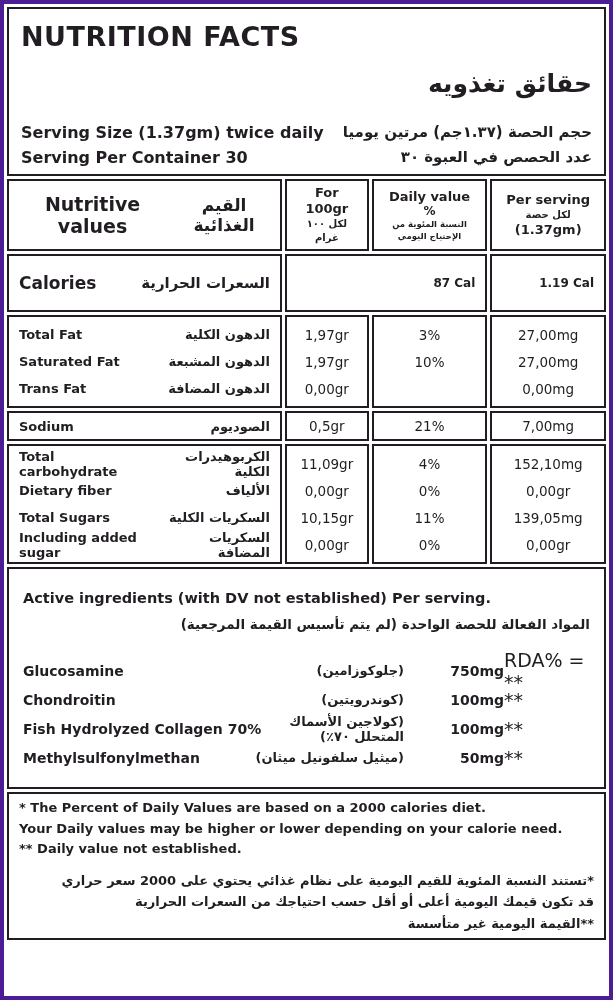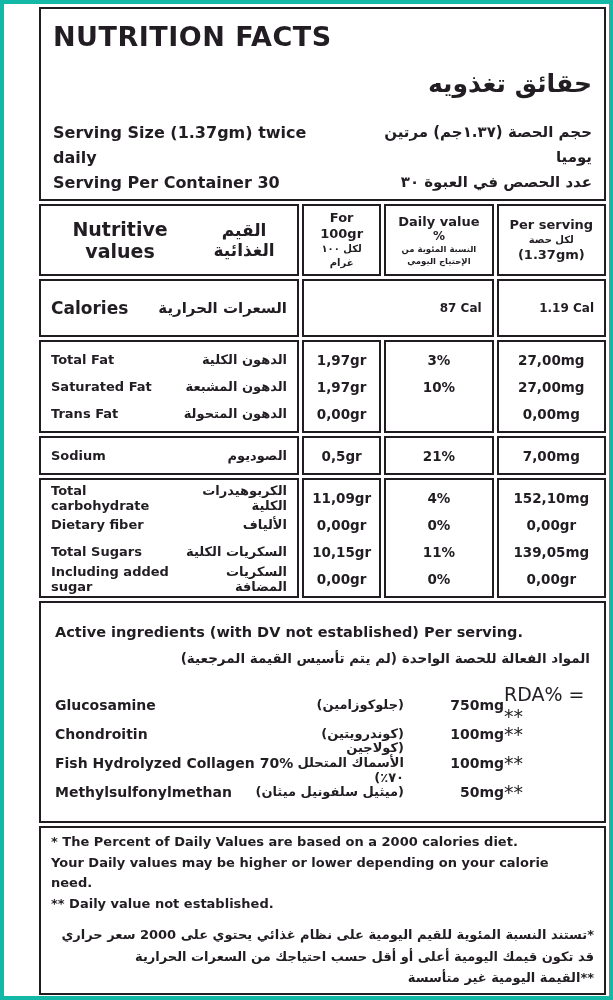--- a/index.html
+++ b/index.html
@@ -1,17 +1,17 @@
 <!DOCTYPE html>
 <html><head>
 <meta charset="utf-8">
 <style>
   html,body{margin:0;padding:0;background:#ffffff;}
   body{width:613px;height:1000px;overflow:hidden;font-family:"DejaVu Sans","Liberation Sans",sans-serif;color:#211d22;}
-  .label{box-sizing:border-box;width:613px;height:1000px;border:4px solid #14b8a6;background:#ffffff;padding-left:32px;}
+  .label{box-sizing:border-box;width:613px;height:1000px;border:4px solid #4c1d95;background:#ffffff;}
   table.grid{width:100%;border-collapse:separate;border-spacing:3.5px;table-layout:fixed;}
   td.cell{border:2.5px solid #201c21;vertical-align:middle;padding:4px 10px;box-sizing:border-box;}
   td.nb{padding:0;}
   .arabic{direction:rtl;unicode-bidi:plaintext;}
   
   .title-cell{height:134px;vertical-align:top;padding:10px 12px;}
   .title-row{display:flex;justify-content:space-between;align-items:flex-start;padding:8px 2px 0 2px;}
   .title-en{font-size:27px;font-weight:800;letter-spacing:.5px;}
   .title-ar{font-size:25px;font-weight:700;margin-top:48px;}
   .serving-row{display:flex;justify-content:space-between;margin-top:22px;padding:0 2px;}
@@ -24,21 +24,21 @@
   .name-head .en{font-size:19px;font-weight:800;}
   .name-head .ar{font-size:17px;font-weight:700;}
   .h-en{font-size:13px;font-weight:800;line-height:16px;}
   .h-sym{font-size:12px;font-weight:800;line-height:13px;}
   .h-ar{font-size:10px;font-weight:700;line-height:14px;}
   .h-ar-small{font-size:8.5px;font-weight:700;line-height:12px;}
   
   .pair{display:flex;justify-content:space-between;align-items:center;}
   .pair .en{font-size:13px;font-weight:700;}
   .pair .ar{font-size:13px;font-weight:700;}
-  .val{text-align:center;font-size:13.5px;font-weight:700;}
+  .val{text-align:center;font-size:13.5px;font-weight:400;}
   .big-val{text-align:right;font-size:12px;font-weight:700;}
   .cal-label .en{font-size:17px;font-weight:800;}
   .cal-label .ar{font-size:15px;font-weight:700;}
   .line{height:27px;display:flex;align-items:center;}
   .line-c{height:27px;display:flex;align-items:center;justify-content:center;}
   
   .active-cell{vertical-align:top;padding:14px 14px;}
   .act-head-en{font-size:14.5px;font-weight:800;padding:6px 4px 0 4px;}
   .act-head-ar{font-size:13.5px;font-weight:700;text-align:right;margin-top:10px;padding:0 4px;}
   .ing-rows{margin-top:24px;}
@@ -124,21 +124,21 @@
         <div class="line pair">
               <span class="en">Total Fat</span>
               <span class="ar arabic">الدهون الكلية</span>
             </div>
         <div class="line pair">
               <span class="en">Saturated Fat</span>
               <span class="ar arabic">الدهون المشبعة</span>
             </div>
         <div class="line pair">
               <span class="en">Trans Fat</span>
-              <span class="ar arabic">الدهون المتحولة</span>
+              <span class="ar arabic">الدهون المضافة</span>
             </div>
       </td>
       <td class="cell">
         <div class="line-c val">1,97gr</div>
         <div class="line-c val">1,97gr</div>
         <div class="line-c val">0,00gr</div>
       </td>
       <td class="cell">
         <div class="line-c val">3%</div>
         <div class="line-c val">10%</div>
@@ -146,21 +146,21 @@
       </td>
       <td class="cell">
         <div class="line-c val">27,00mg</div>
         <div class="line-c val">27,00mg</div>
         <div class="line-c val">0,00mg</div>
       </td>
     </tr>
 
 
     <tr>
-      <td class="cell" style="height:39px">
+      <td class="cell" style="height:30px">
         <div class="pair">
               <span class="en">Sodium</span>
               <span class="ar arabic">الصوديوم</span>
             </div>
       </td>
       <td class="cell val">0,5gr</td>
       <td class="cell val">21%</td>
       <td class="cell val">7,00mg</td>
     </tr>
 

